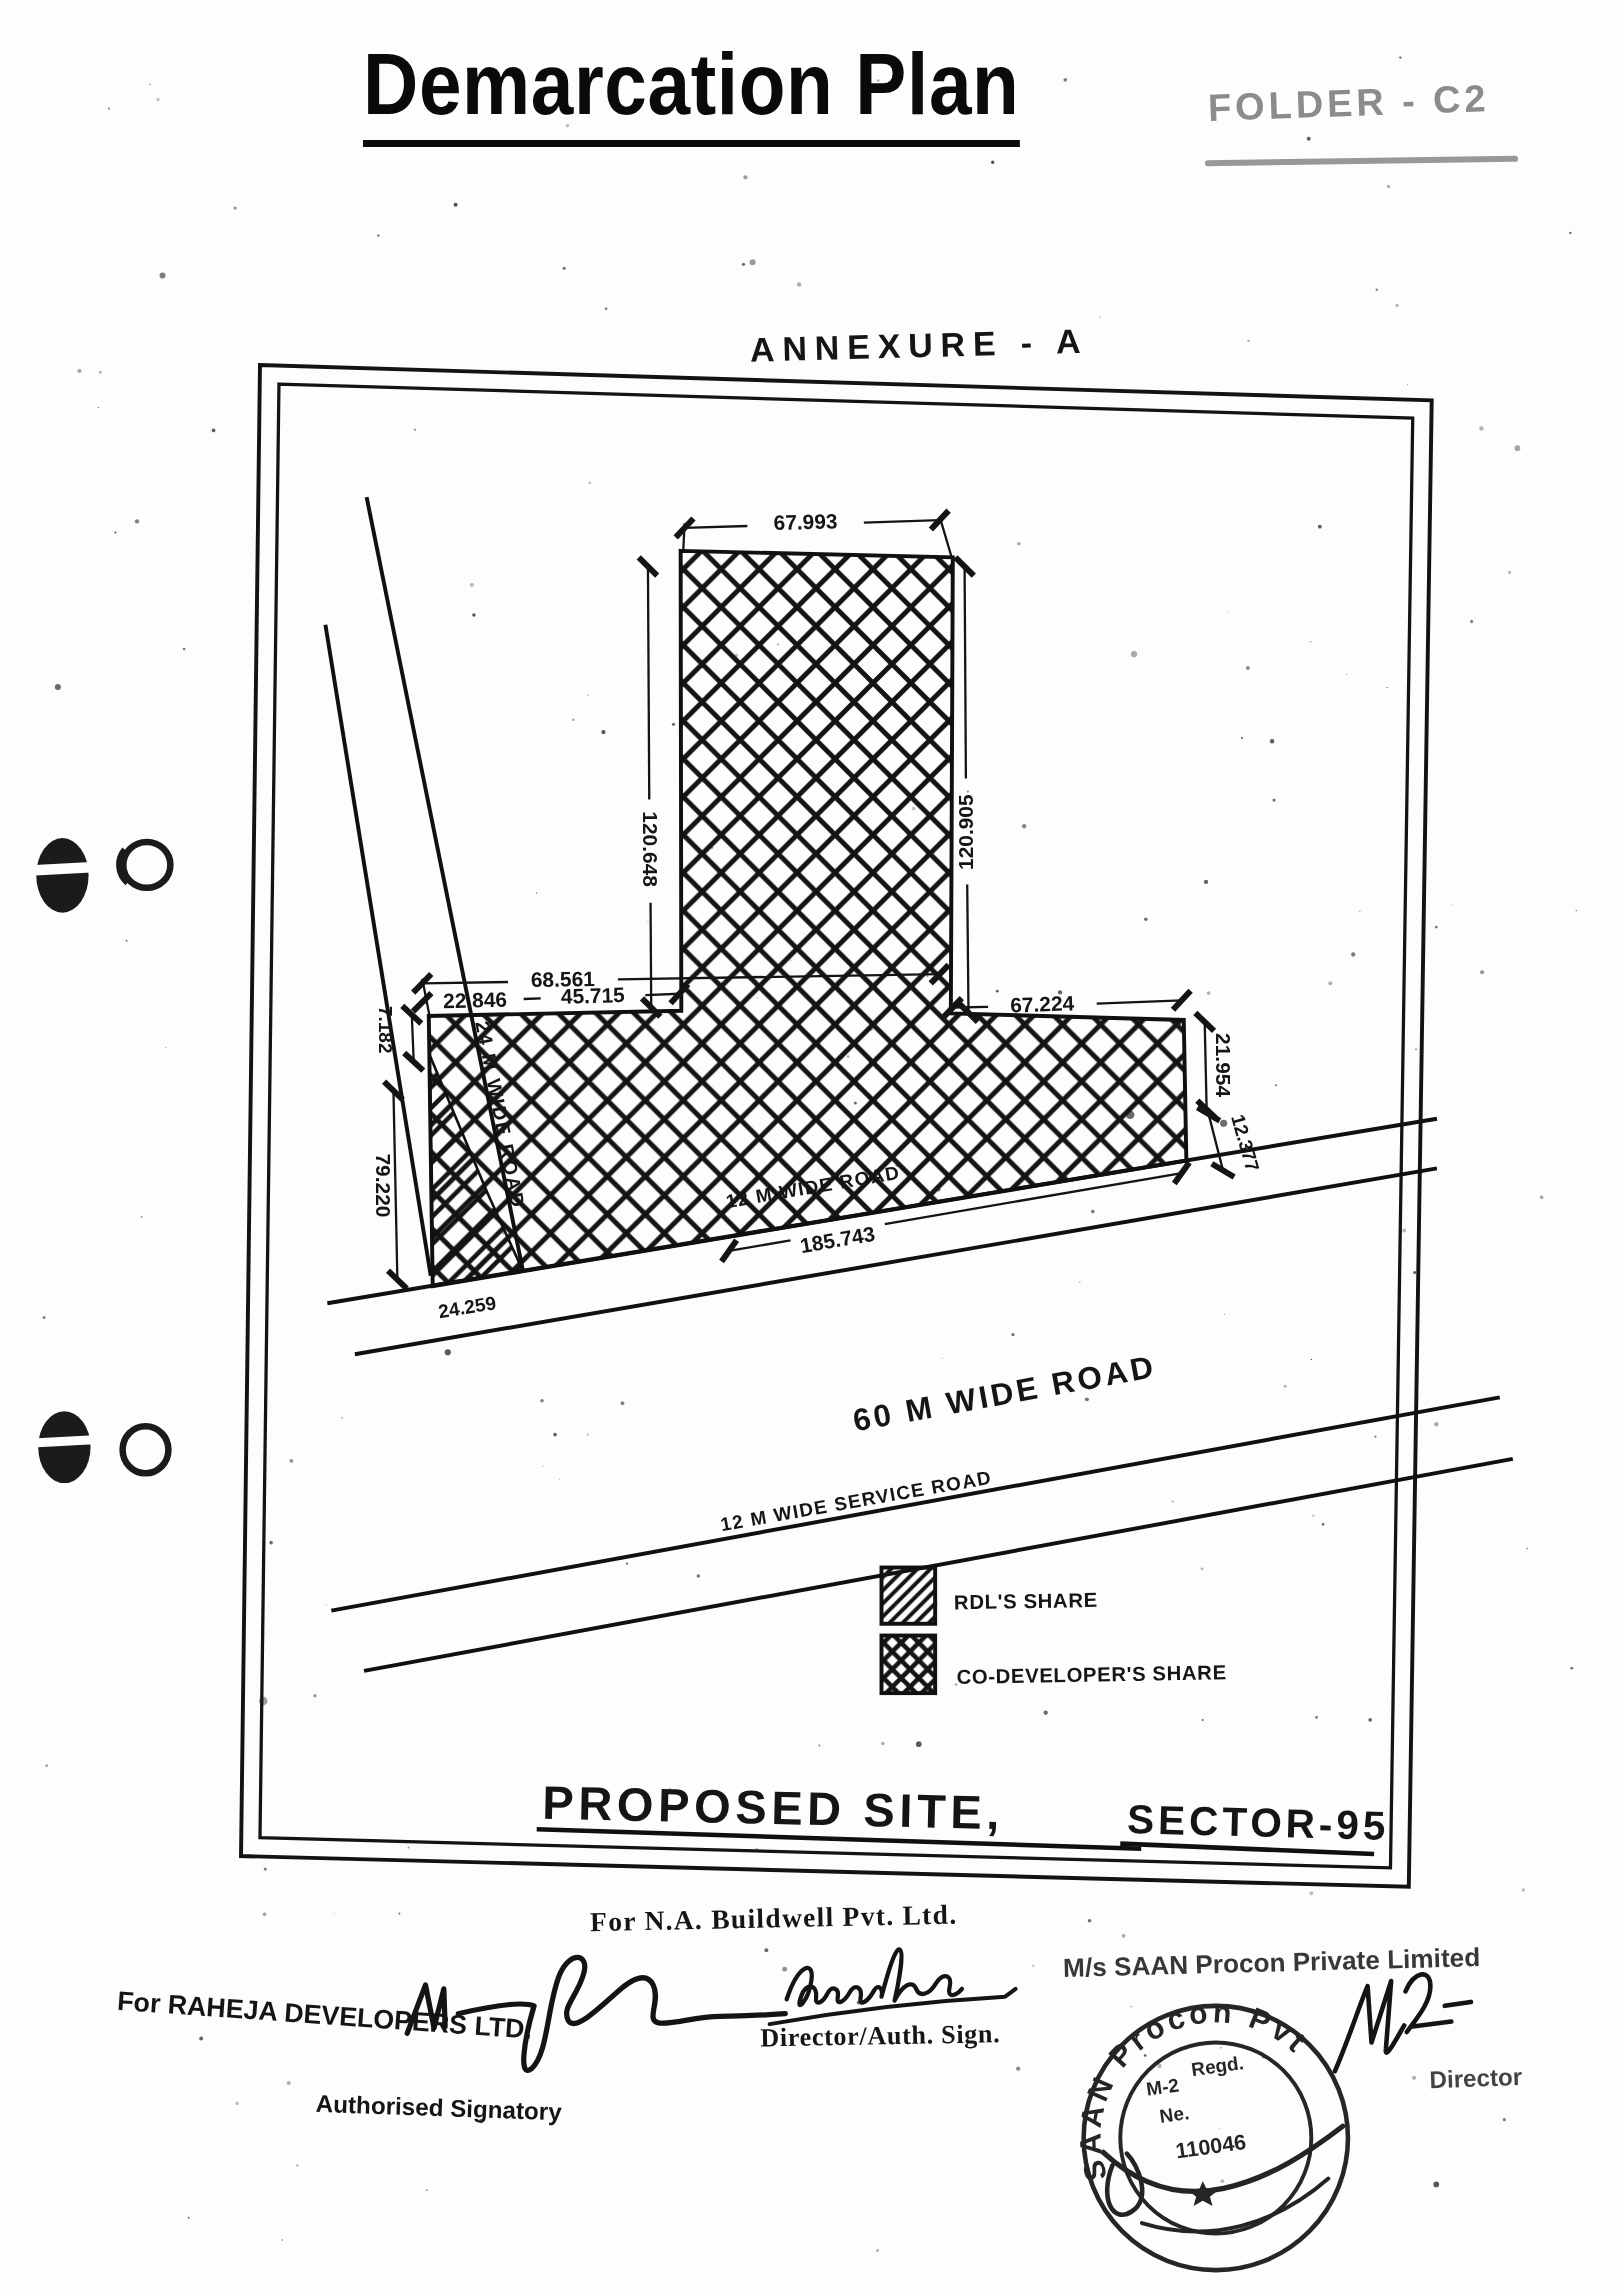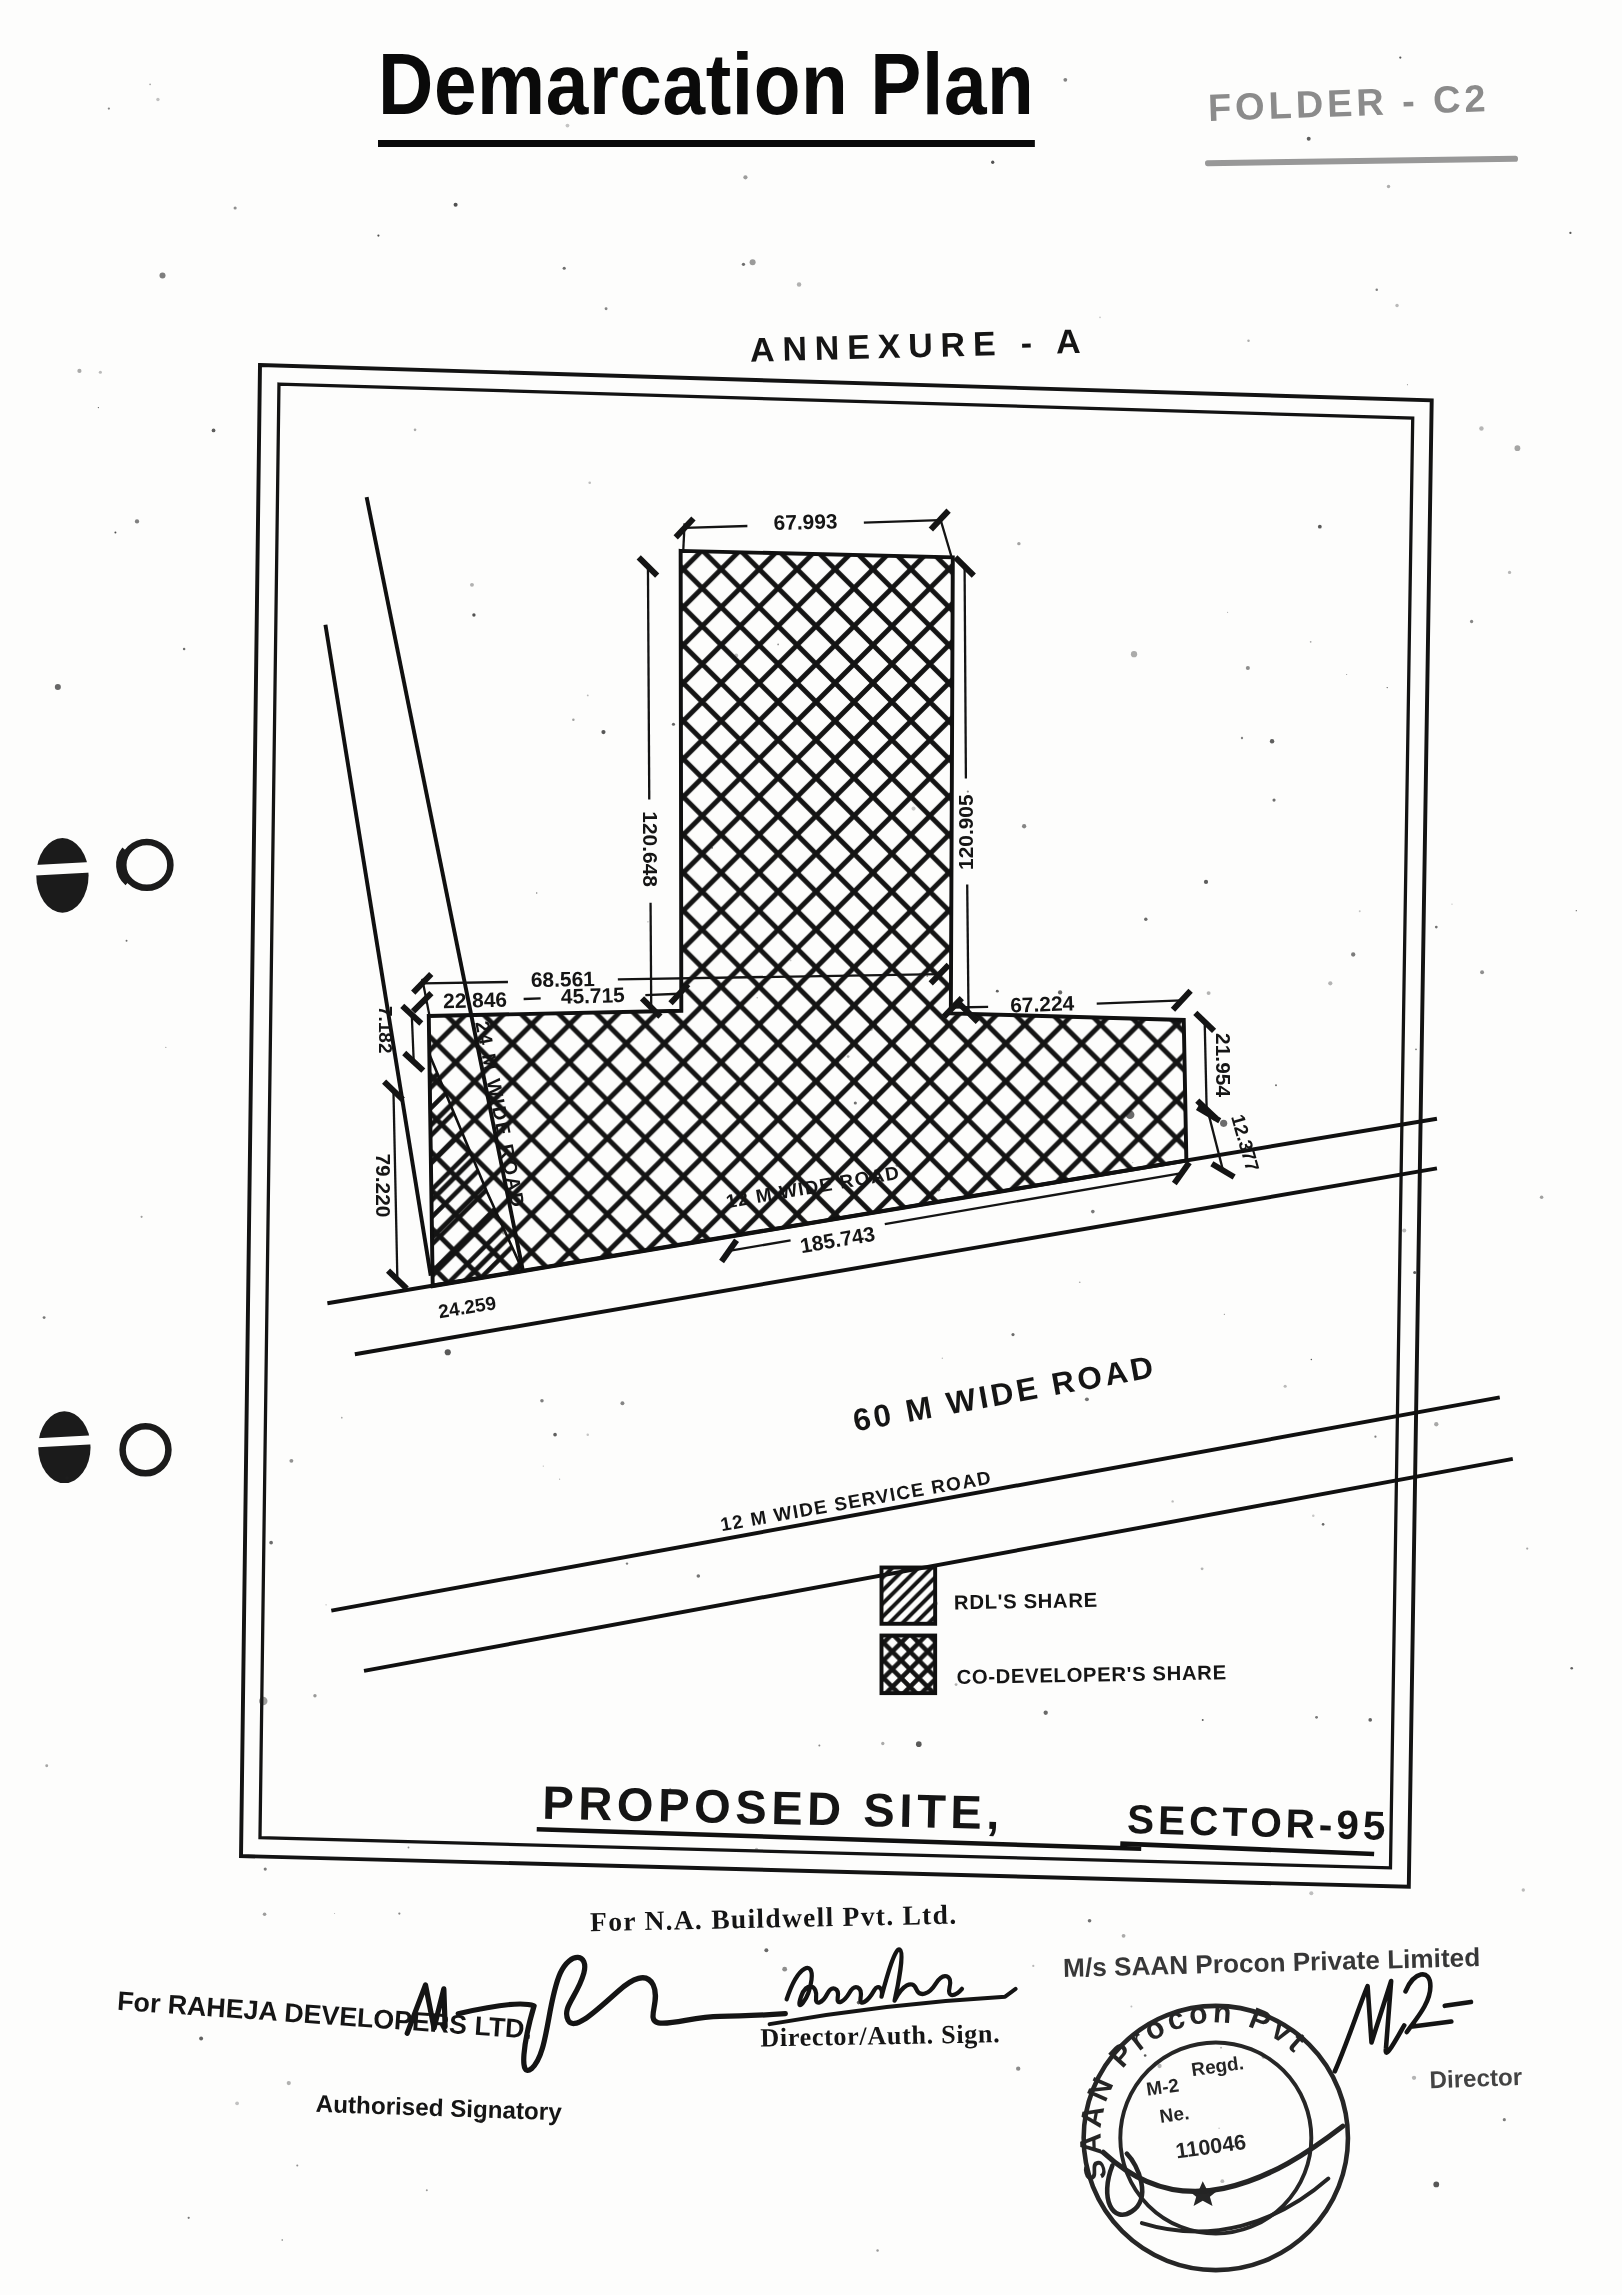--- a/index.html
+++ b/index.html
@@ -1,21 +1,21 @@
 <!DOCTYPE html>
 <html style="font-size:10.5px"><head>
 <meta charset="utf-8">
 <style>
   html,body{margin:0;padding:0;}
   body{
     width:1623px;height:2295px;position:relative;overflow:hidden;
     background:#fdfdfc;font-family:"Liberation Sans",sans-serif;color:#141414;
   }
   #plan-svg{position:absolute;left:0;top:0;z-index:1;}
-  #title-wrap{position:absolute;left:378px;top:33px;z-index:2;}
+  #title-wrap{position:absolute;left:363px;top:33px;z-index:2;}
   #title-wrap .t{
     display:inline-block;font-weight:bold;font-size:88px;letter-spacing:0.7px;
     white-space:nowrap;color:#0a0a0a;border-bottom:7.2px solid #0a0a0a;padding-bottom:5.2px;
     transform:scaleX(.87);transform-origin:left top;
     font-family:"Liberation Sans",sans-serif;
   }
   #folder-wrap{position:absolute;left:1208px;top:82px;z-index:2;}
   #folder-wrap .f{
     display:inline-block;font-weight:bold;font-size:38px;letter-spacing:3.9px;
     color:#8b8b8b;transform:rotate(-2deg);white-space:nowrap;

